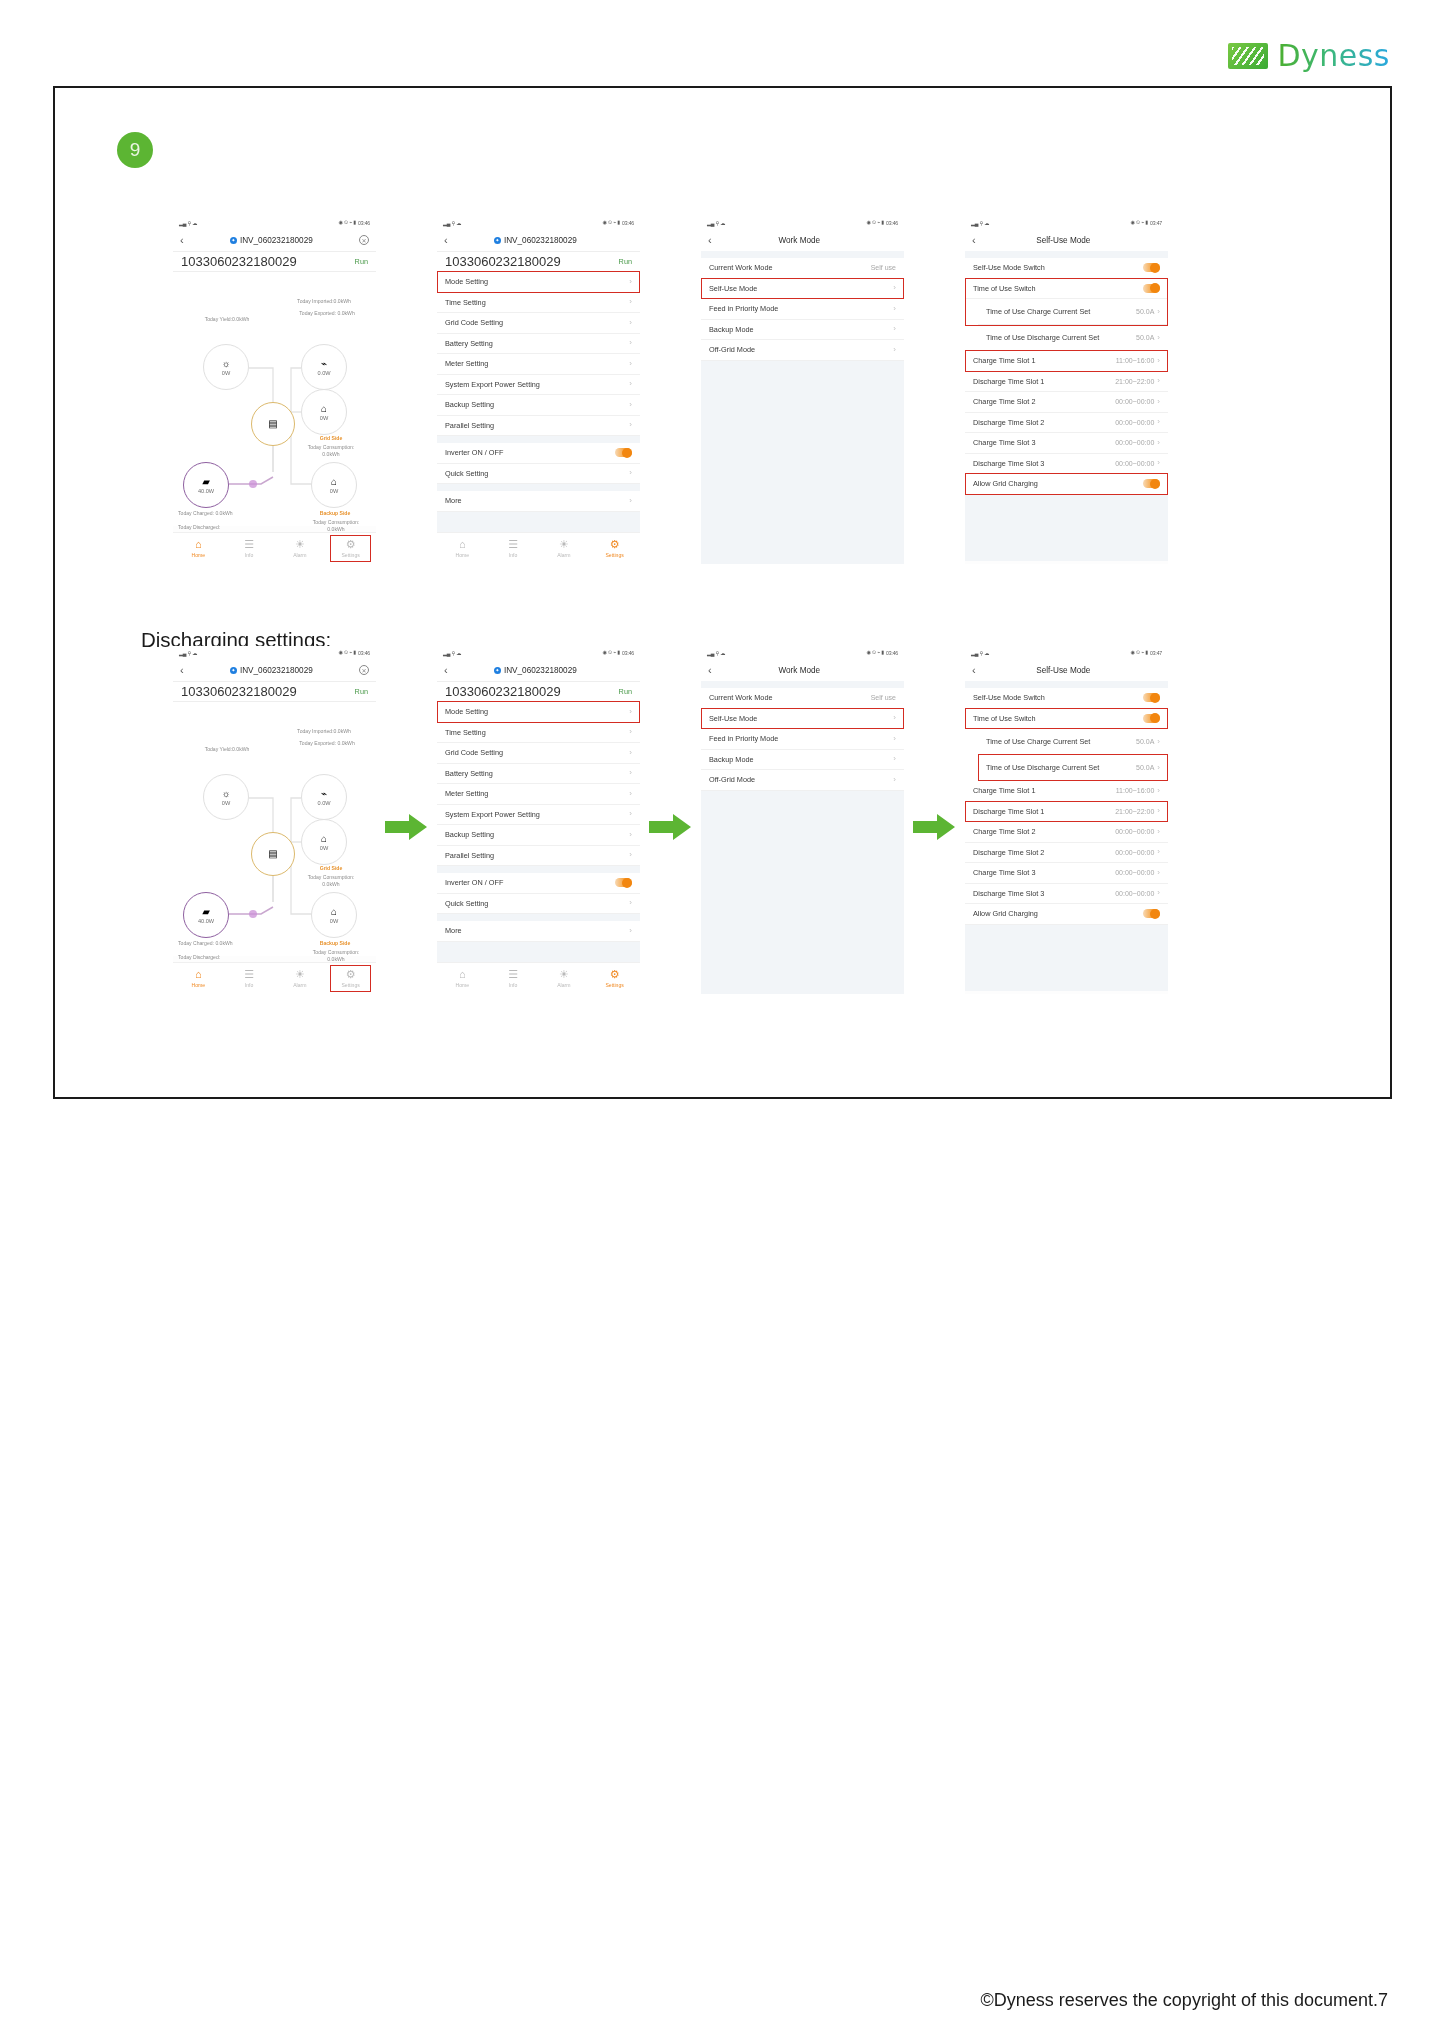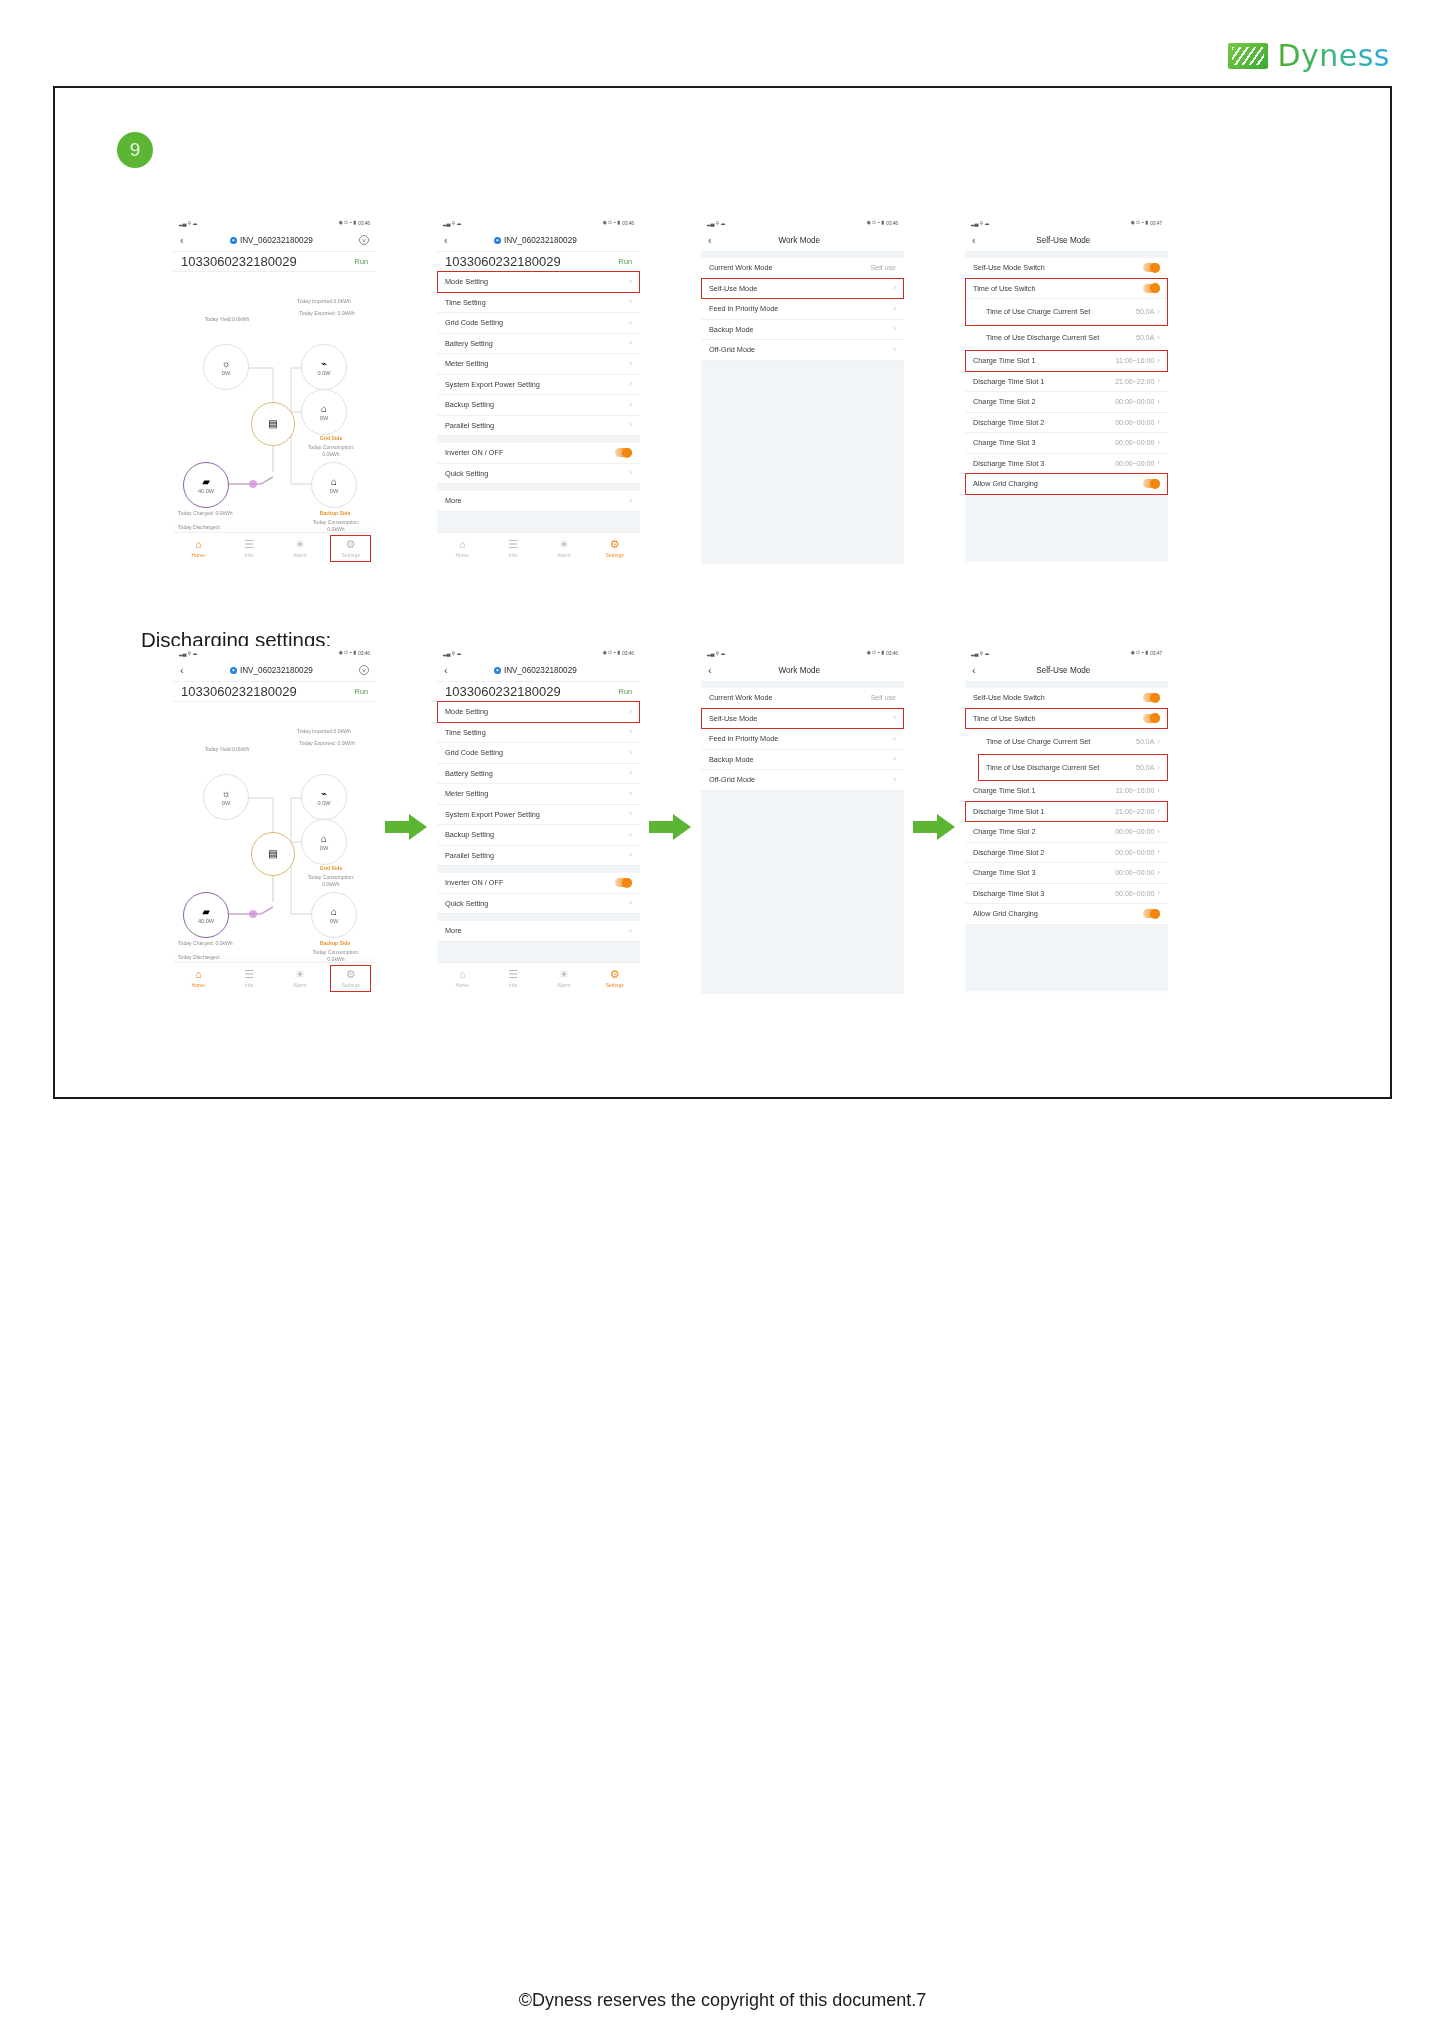--- a/index.html
+++ b/index.html
@@ -199,21 +199,21 @@
   .arrow {
     position: absolute; top: 168px; width: 42px; height: 26px;
   }
   .a1 { left: 330px; }
   .a2 { left: 594px; }
   .a3 { left: 858px; }
 
   
   .footer {
     position: absolute; left: 57px; right: 57px; bottom: 32px;
-    display: flex; align-items: baseline; justify-content: center;
+    display: flex; align-items: baseline; justify-content: flex-end;
     font-size: 18px; color: #1b1b1b; font-weight: 300;
   }
 </style>
 </head>
 <body>
 
 <div class="logo-wrap">
   <div class="logo-mark"></div>
   <div class="logo-text">Dyness</div>
 </div>

